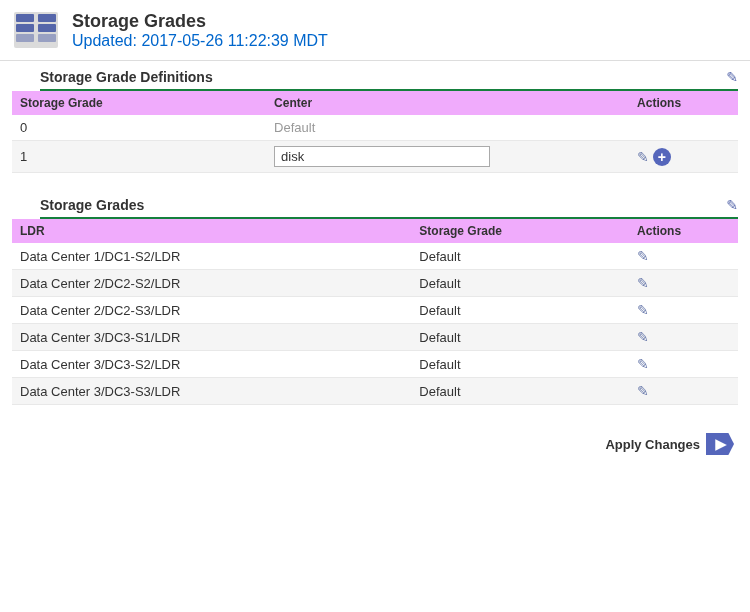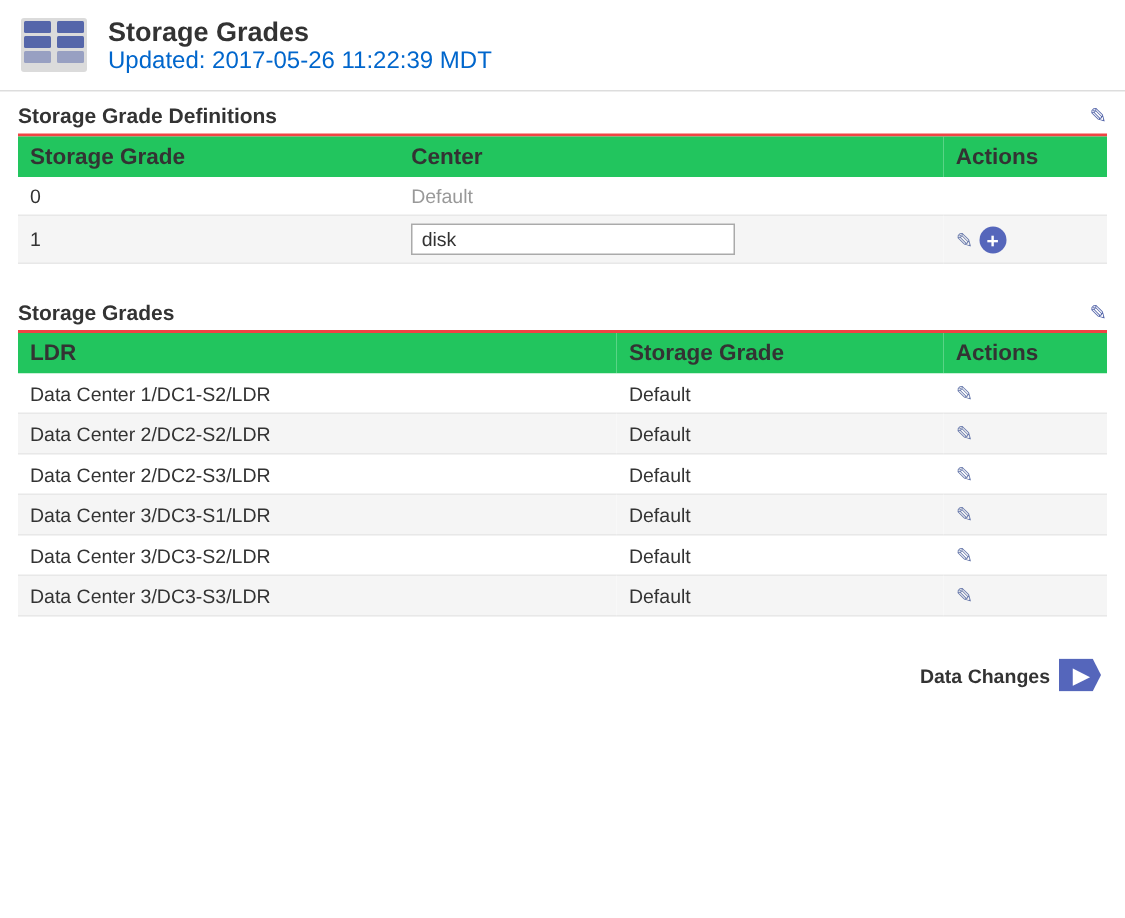--- a/index.html
+++ b/index.html
@@ -38,46 +38,47 @@
 
     
     .section {
       margin: 0 12px;
     }
     .section-header {
       display: flex;
       align-items: center;
       justify-content: space-between;
       padding: 8px 0 4px 0;
-      border-bottom: 2px solid #ef4444;
+      border-bottom: 2px solid #15803d;
       margin-bottom: 0;
+      margin-left: 28px;
     }
     .section-title {
       font-size: 14px;
       font-weight: bold;
       color: #333;
     }
     .edit-icon-btn {
       cursor: pointer;
       color: #5566aa;
       font-size: 14px;
     }
 
     
     .data-table {
       width: 100%;
       border-collapse: collapse;
       margin-bottom: 16px;
     }
     .data-table th {
-      background: #22c55e;
+      background: #f0abfc;
       text-align: left;
       padding: 5px 8px;
       font-weight: bold;
-      font-size: 15px;
+      font-size: 12px;
       border: none;
     }
     .data-table td {
       padding: 5px 8px;
       border-bottom: 1px solid #e8e8e8;
       font-size: 13px;
     }
     .data-table tr:nth-child(even) td {
       background: #f5f5f5;
     }
@@ -274,15 +275,15 @@
         <tr>
           <td>Data Center 3/DC3-S3/LDR</td>
           <td>Default</td>
           <td><span class="pencil-icon">✎</span></td>
         </tr>
       </tbody>
   </table>
 </div>
 
 <div class="footer">
-  <span class="apply-btn-label">Data Changes</span>
+  <span class="apply-btn-label">Apply Changes</span>
   <span class="apply-btn-arrow">▶</span>
 </div>
 
 </body></html>

